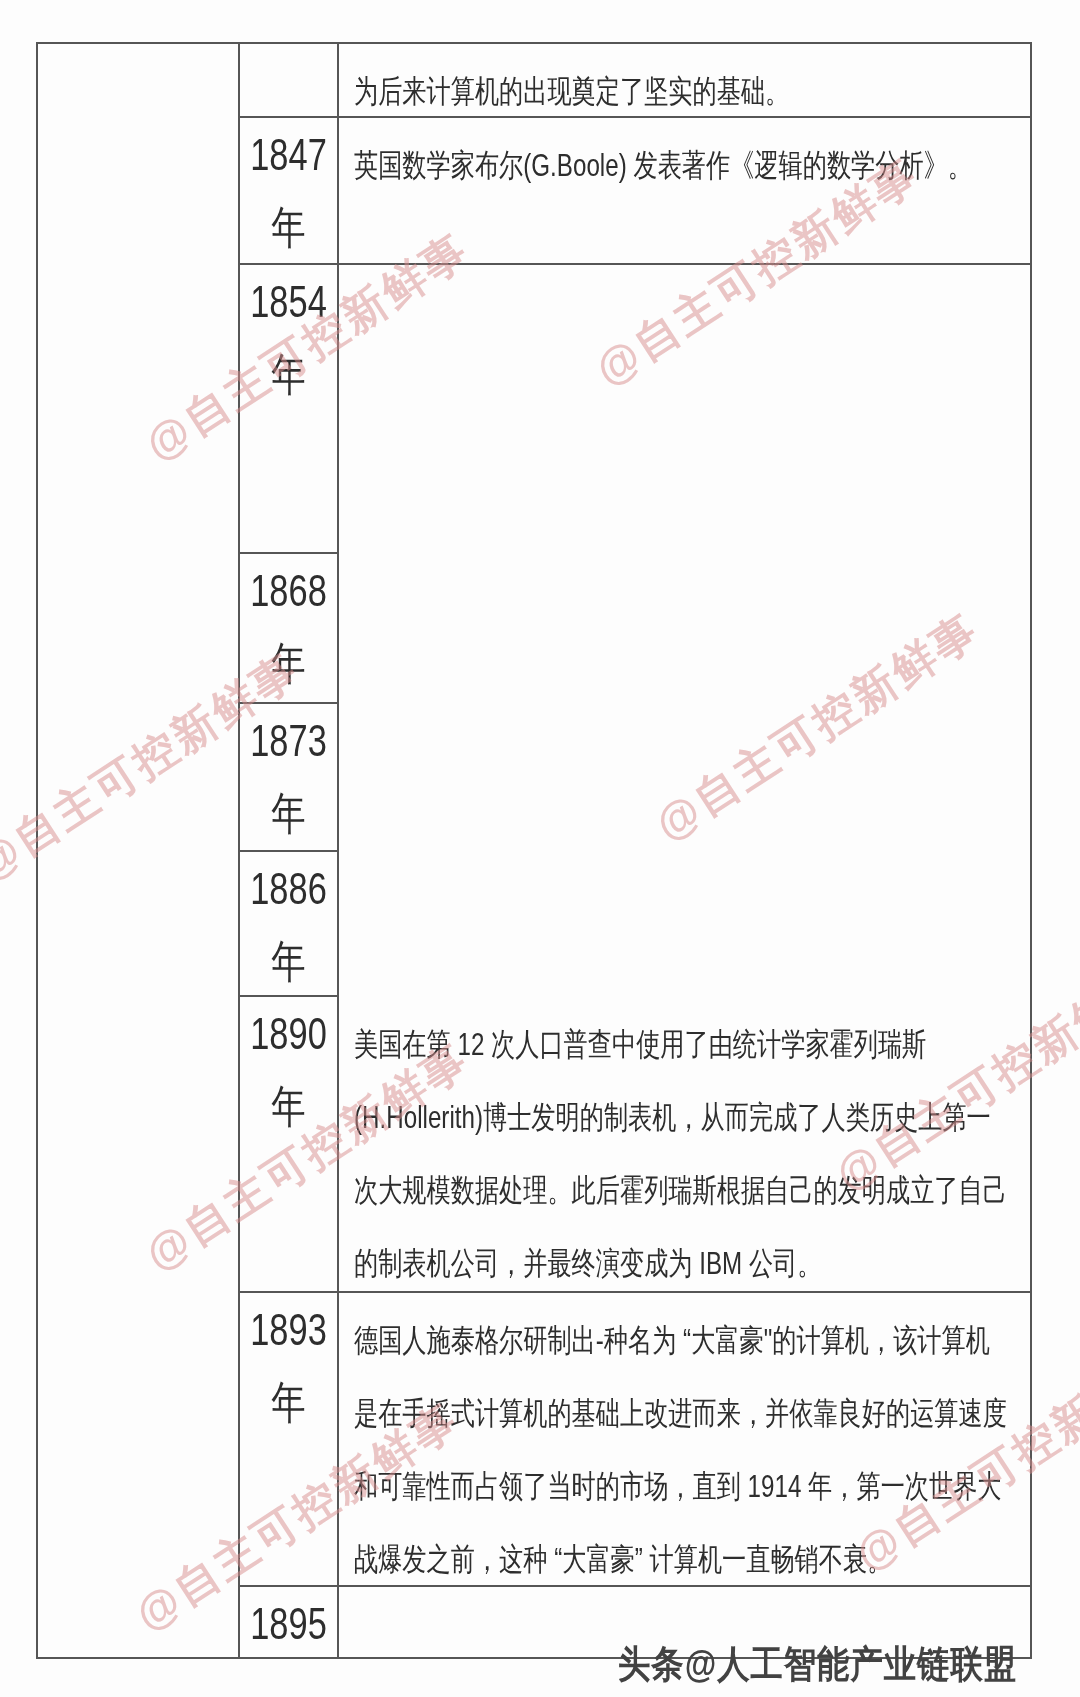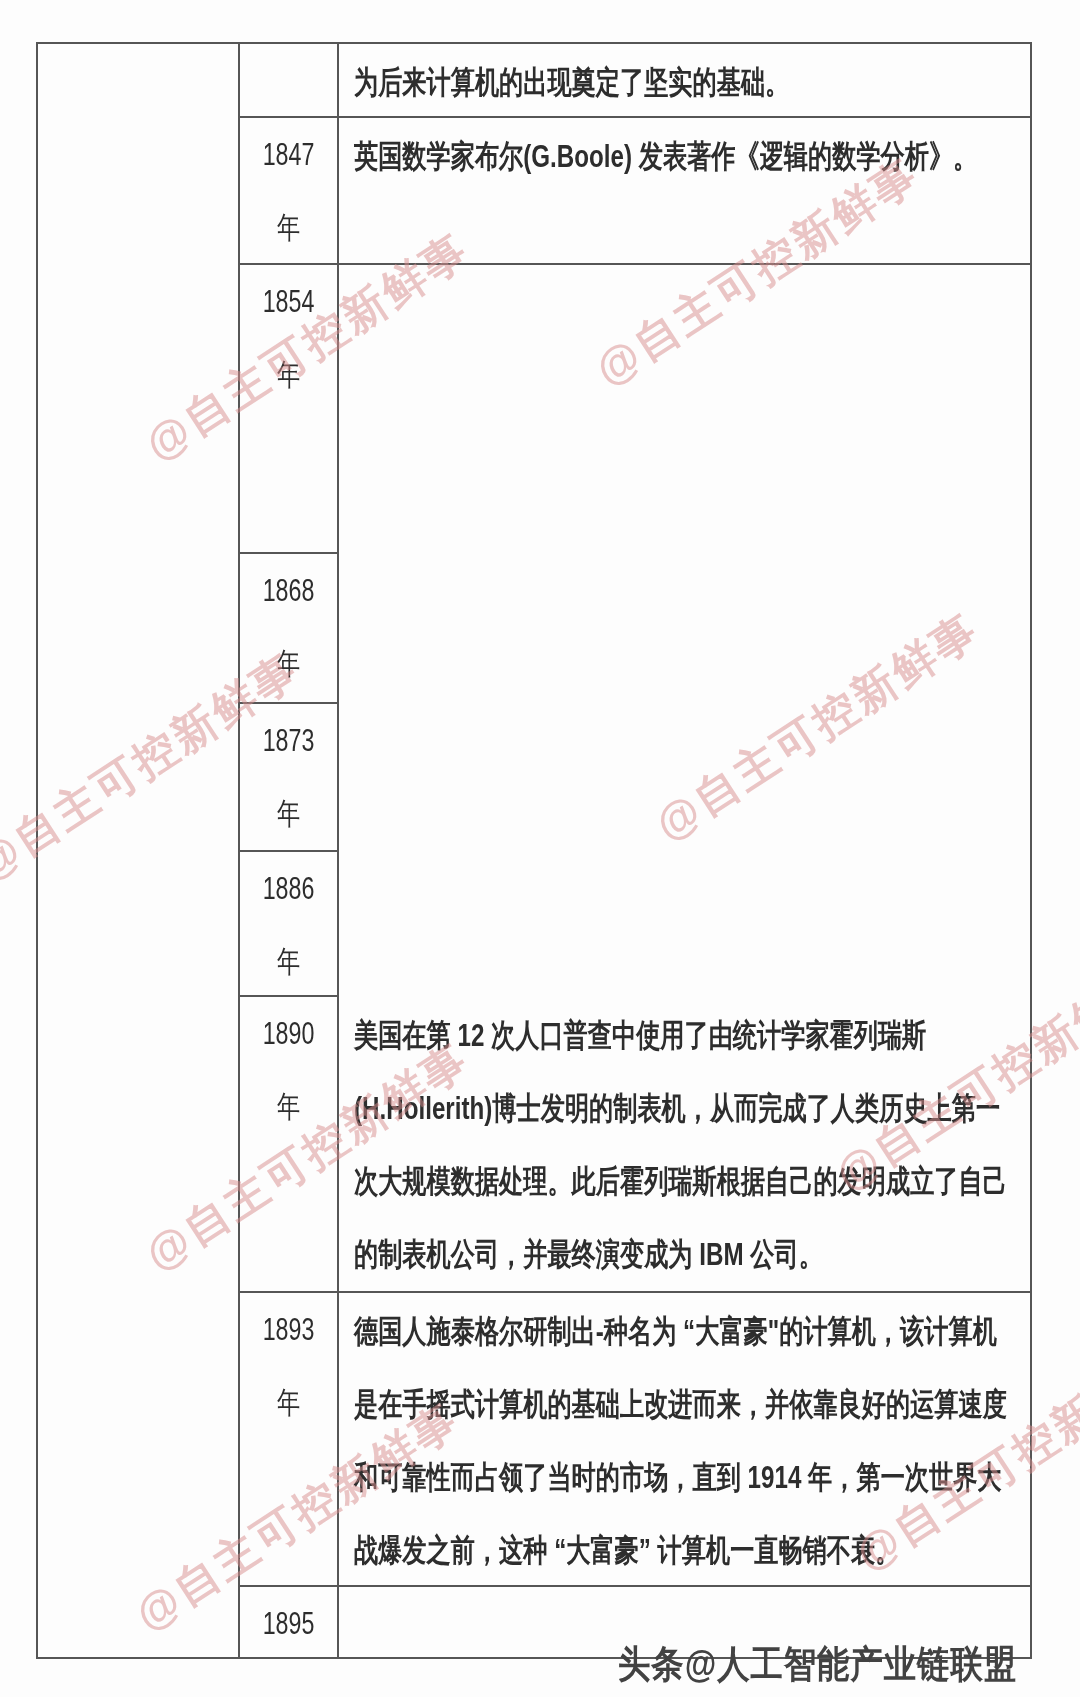--- a/index.html
+++ b/index.html
@@ -19,23 +19,23 @@
     border:2px solid #565656;
     display:grid;
     grid-template-columns:202px 99px 1fr;
     grid-template-rows:74px 147px 289px 150px 148px 145px 296px 294px 1fr;
     background:transparent;
     z-index:1;
   }
   .htable > div{box-sizing:border-box;overflow:hidden;}
   .lc{grid-column:1;grid-row:1/10;border-right:2px solid #565656;}
   .yc{grid-column:2;border-right:2px solid #565656;text-align:center;
-      font-size:25px;line-height:73px;}
-  .cc{grid-column:3;padding:2px 8px 0 15px;font-size:26px;line-height:73px;
-      white-space:nowrap;font-weight:bold;}
+      font-size:37px;line-height:73px;}
+  .cc{grid-column:3;padding:11px 8px 0 15px;font-size:26px;line-height:73px;
+      white-space:nowrap;}
   .bb{border-bottom:2px solid #565656;}
   .tl{transform:scale(0.93,1.22);transform-origin:0 50%;}
   .yc .tl{transform-origin:50% 50%;}
   .r1{grid-row:1}.r2{grid-row:2}.r3{grid-row:3}.r4{grid-row:4}.r5{grid-row:5}
   .r6{grid-row:6}.r7{grid-row:7}.r8{grid-row:8}.r9{grid-row:9}
   
   .wm{
     position:absolute;
     font-size:44px;font-weight:bold;letter-spacing:3px;
     color:#d98f8f;opacity:0.5;

